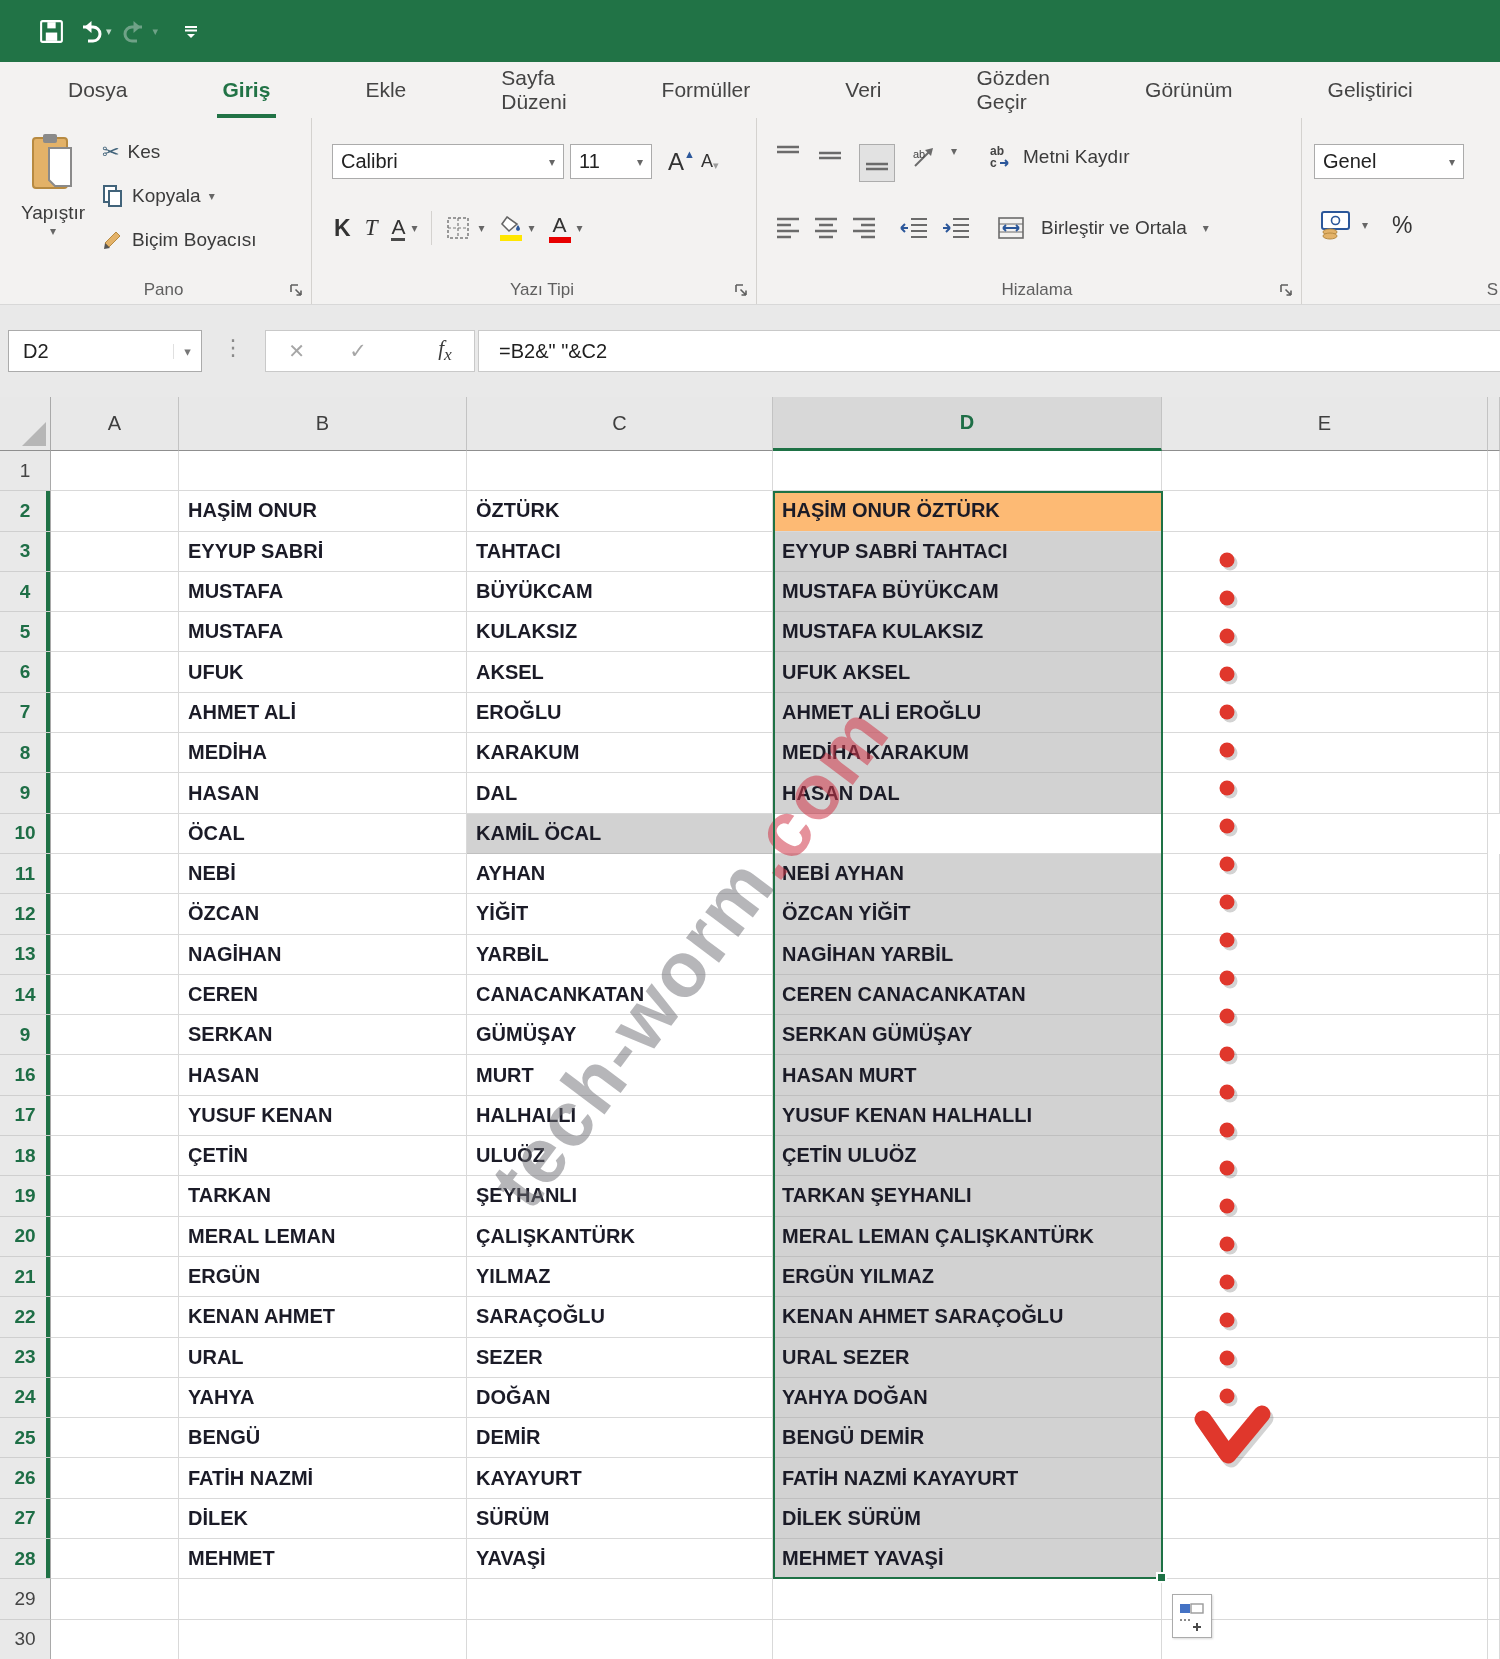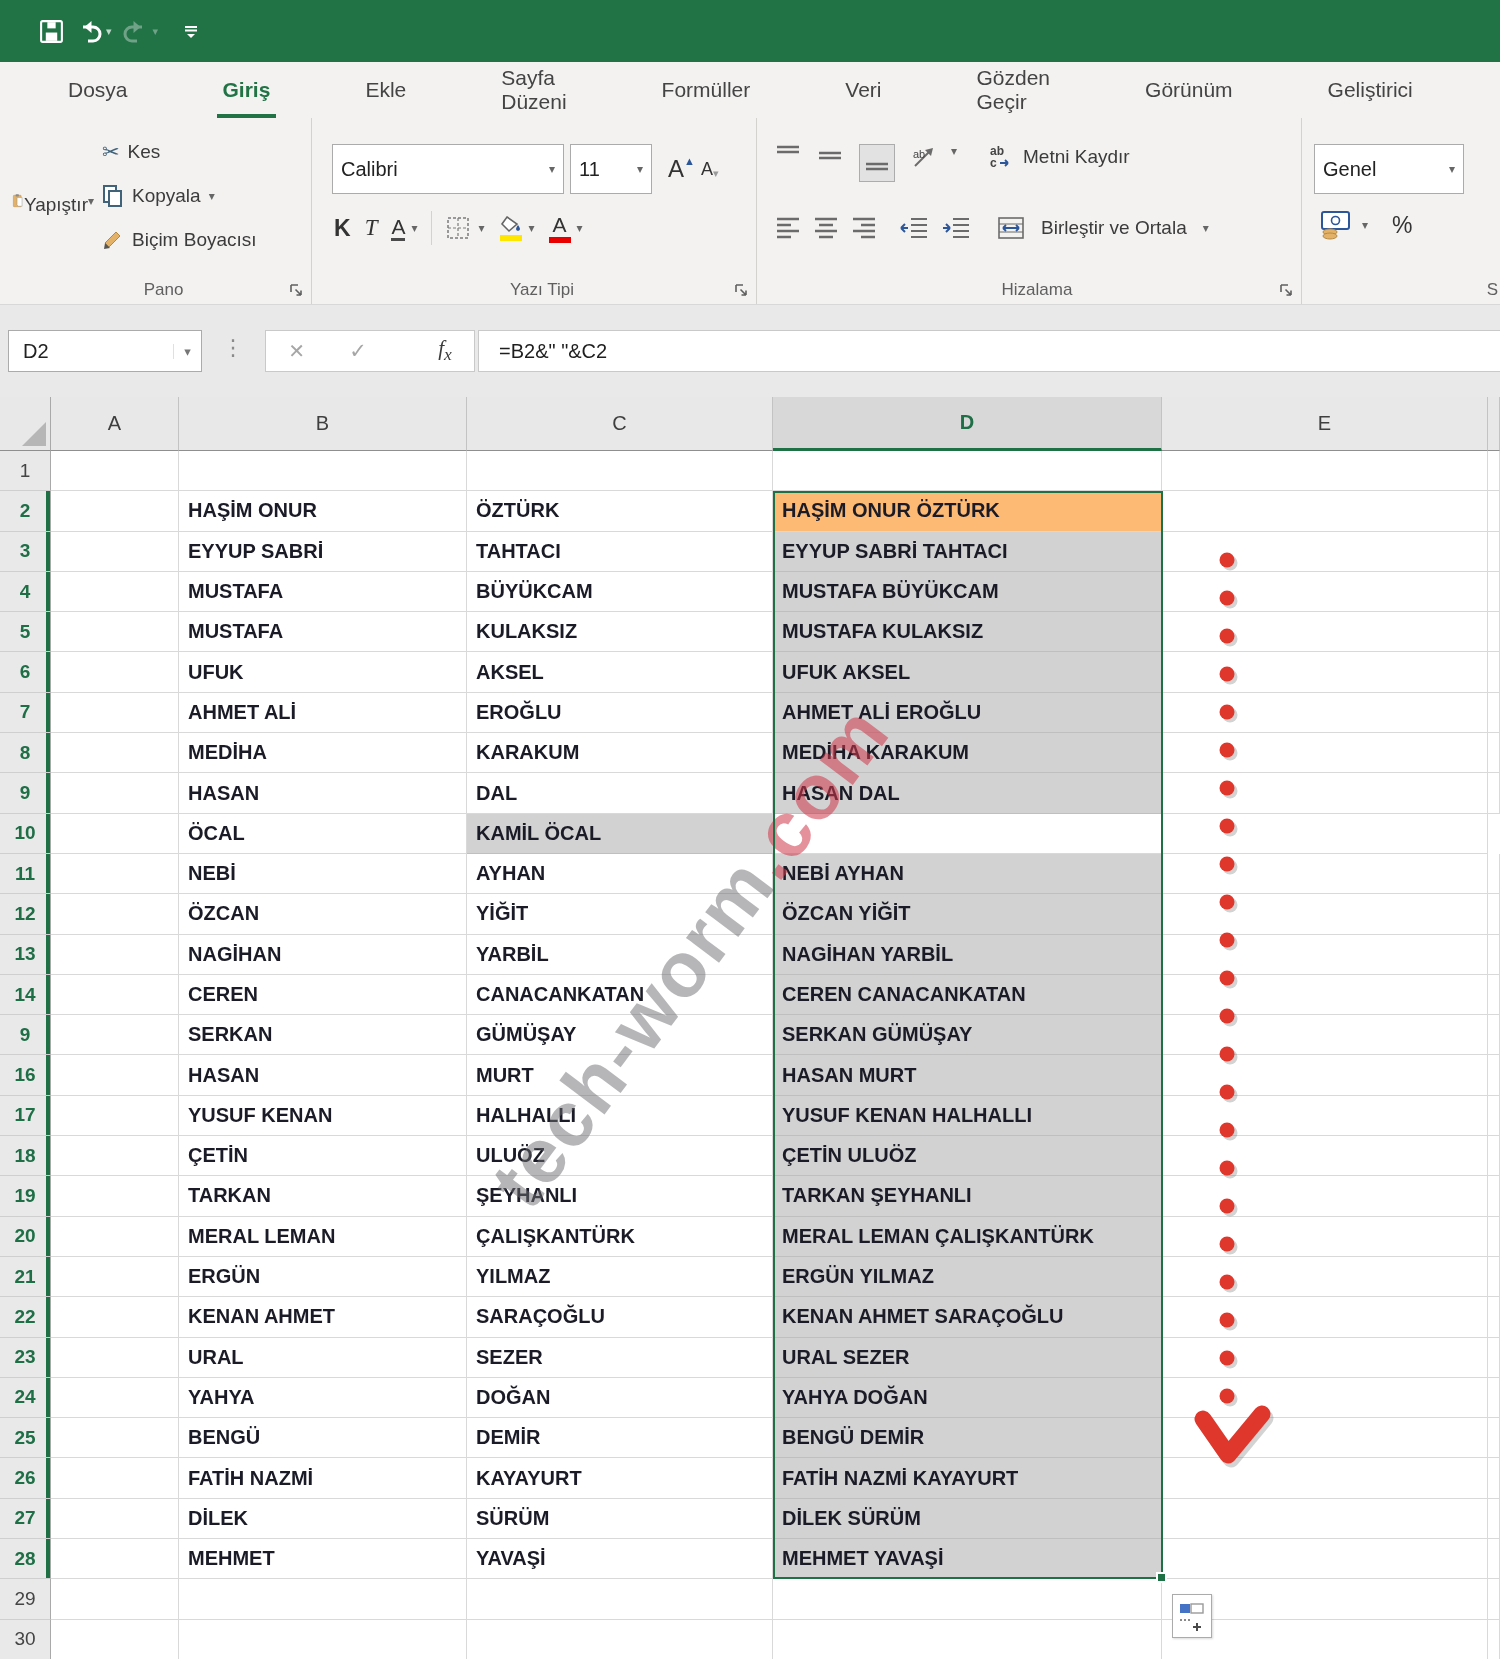--- a/index.html
+++ b/index.html
@@ -18,26 +18,26 @@
   .tab { font-size:21px; color:#444; display:flex; align-items:center; padding:0 6px;margin-left:36px; }
   .tab.active { color:#217346; font-weight:600; box-shadow: inset 0 -4px 0 #217346; }
 
   
   .ribbon { position:absolute; left:0; top:118px; width:1500px; height:187px; background:#f3f2f1; border-bottom:1px solid #d8d8d8; display:flex; }
   .rgroup { position:relative; height:100%; border-right:1px solid #d4d2cf; }
   .g-pano { width:312px; } .g-font { width:445px; } .g-align { width:545px; } .g-num { flex:1; border-right:none; }
   .glabel { position:absolute; bottom:4px; left:16px; right:0; text-align:center; font-size:17px; color:#5f5f5f; }
   .launcher { position:absolute; bottom:7px; right:8px; width:14px; height:14px; }
   .rlabel { font-size:19px; color:#3b3b3b; }
-  .combo { background:#fff; border:1px solid #ababab; height:50px; display:flex; align-items:center; justify-content:space-between; padding:0 8px; font-size:20px; color:#222; }
+  .combo { background:#fff; border:1px solid #ababab; height:35px; display:flex; align-items:center; justify-content:space-between; padding:0 8px; font-size:20px; color:#222; }
   .caret { color:#666; font-size:12px; }
   .icnbtn { display:flex; align-items:center; justify-content:center; }
 
   
-  .paste { position:absolute; left:12px; top:14px; width:82px; height:138px; display:flex; flex-direction:row; align-items:center; }
+  .paste { position:absolute; left:12px; top:14px; width:82px; height:138px; display:flex; flex-direction:column; align-items:center; }
   .paste .rlabel { margin-top:8px; }
   .pano-item { position:absolute; left:102px; display:flex; align-items:center; gap:8px; height:36px; }
 
   
   .f-row1 { position:absolute; left:20px; top:26px; display:flex; align-items:center; gap:6px; }
   .f-row2 { position:absolute; left:22px; top:88px; display:flex; align-items:center; gap:14px; height:44px; }
   .k { font-weight:bold; font-size:23px; color:#333; }
   .t { font-family:"Liberation Serif",serif; font-style:italic; font-size:23px; color:#333; }
   .u { font-size:21px; color:#333; border-bottom:3px solid #4a4a4a; line-height:1; padding-bottom:1px; }
   .colorbar { display:flex; flex-direction:column; align-items:center; line-height:1; }

